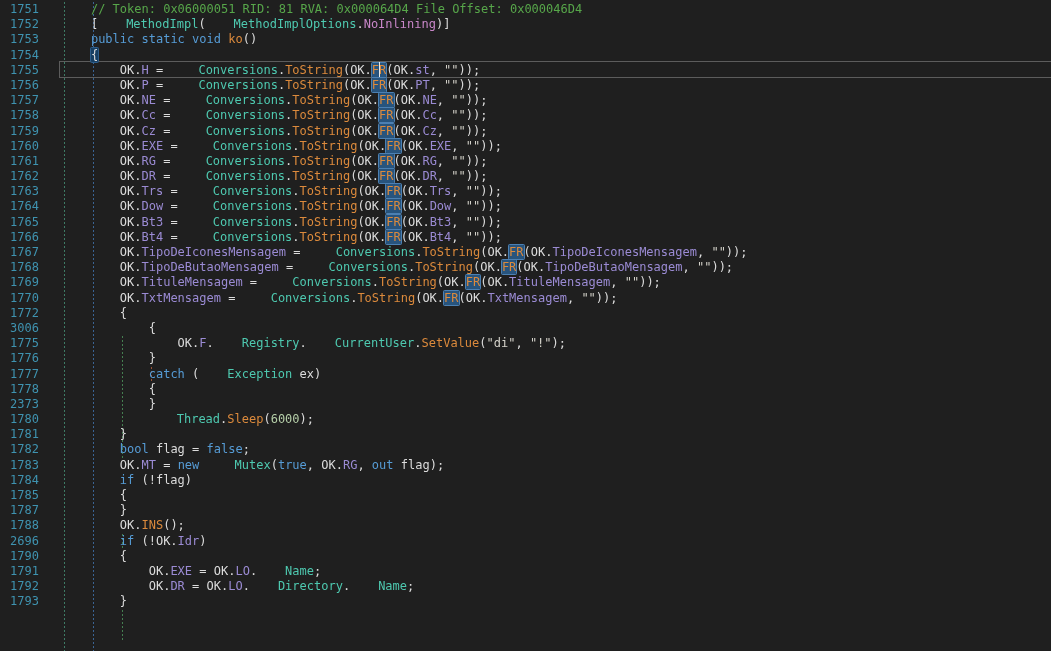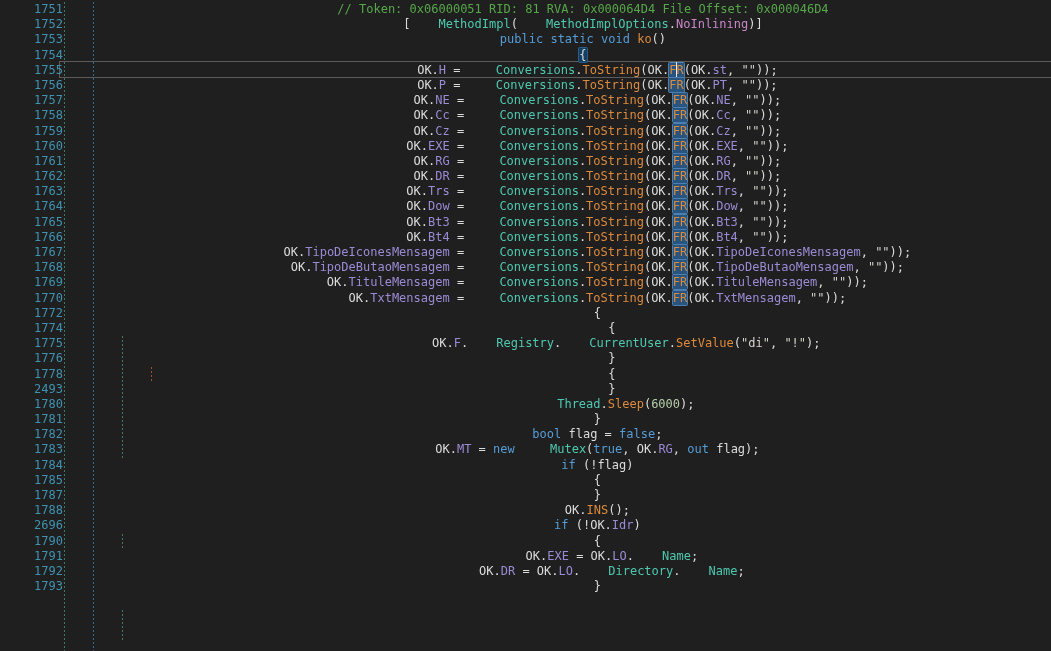--- a/index.html
+++ b/index.html
@@ -7,29 +7,29 @@
     position:relative;
     width:1051px;height:651px;
     overflow:hidden;
     background:var(--bg,#1F1F1F);
     font-family:"DejaVu Sans Mono","Liberation Mono",monospace;
     font-size:12px;
     line-height:15.2px;
     cursor:text;
   }
   #rows{position:relative;padding-top:2px;z-index:3;}
-  .row{display:flex;height:15.2px;white-space:pre;padding-left:24px;}
+  .row{display:flex;height:15.2px;white-space:pre;}
   .gut{
     flex:0 0 62px;
     padding-left:10px;
     box-sizing:border-box;
     color:var(--c-ln);
     user-select:none;
   }
-  .code{flex:1 1 auto;white-space:pre;color:var(--c-p);text-align:center;}
+  .code{flex:1 1 auto;white-space:pre;color:var(--c-p);}
   .curline{
     position:absolute;
     left:59px;right:-3px;
     border:1px solid var(--cl-border);
     box-sizing:border-box;
     z-index:1;
   }
   .guide{position:absolute;width:1px;z-index:2;}
   .tk-p{color:var(--c-p);}
   .tk-k{color:var(--c-k);}
@@ -86,25 +86,26 @@
       <div class="row"><span class="gut">1762</span><span class="code"><span class="tk-p">        OK.</span><span class="tk-f">DR</span><span class="tk-p"> = </span><span class="tk-t">Conversions</span><span class="tk-p">.</span><span class="tk-m">ToString</span><span class="tk-p">(OK.</span><span class="tk-h">FR</span><span class="tk-p">(OK.</span><span class="tk-f">DR</span><span class="tk-p">, </span><span class="tk-s">""</span><span class="tk-p">));</span></span></div>
       <div class="row"><span class="gut">1763</span><span class="code"><span class="tk-p">        OK.</span><span class="tk-f">Trs</span><span class="tk-p"> = </span><span class="tk-t">Conversions</span><span class="tk-p">.</span><span class="tk-m">ToString</span><span class="tk-p">(OK.</span><span class="tk-h">FR</span><span class="tk-p">(OK.</span><span class="tk-f">Trs</span><span class="tk-p">, </span><span class="tk-s">""</span><span class="tk-p">));</span></span></div>
       <div class="row"><span class="gut">1764</span><span class="code"><span class="tk-p">        OK.</span><span class="tk-f">Dow</span><span class="tk-p"> = </span><span class="tk-t">Conversions</span><span class="tk-p">.</span><span class="tk-m">ToString</span><span class="tk-p">(OK.</span><span class="tk-h">FR</span><span class="tk-p">(OK.</span><span class="tk-f">Dow</span><span class="tk-p">, </span><span class="tk-s">""</span><span class="tk-p">));</span></span></div>
       <div class="row"><span class="gut">1765</span><span class="code"><span class="tk-p">        OK.</span><span class="tk-f">Bt3</span><span class="tk-p"> = </span><span class="tk-t">Conversions</span><span class="tk-p">.</span><span class="tk-m">ToString</span><span class="tk-p">(OK.</span><span class="tk-h">FR</span><span class="tk-p">(OK.</span><span class="tk-f">Bt3</span><span class="tk-p">, </span><span class="tk-s">""</span><span class="tk-p">));</span></span></div>
       <div class="row"><span class="gut">1766</span><span class="code"><span class="tk-p">        OK.</span><span class="tk-f">Bt4</span><span class="tk-p"> = </span><span class="tk-t">Conversions</span><span class="tk-p">.</span><span class="tk-m">ToString</span><span class="tk-p">(OK.</span><span class="tk-h">FR</span><span class="tk-p">(OK.</span><span class="tk-f">Bt4</span><span class="tk-p">, </span><span class="tk-s">""</span><span class="tk-p">));</span></span></div>
       <div class="row"><span class="gut">1767</span><span class="code"><span class="tk-p">        OK.</span><span class="tk-f">TipoDeIconesMensagem</span><span class="tk-p"> = </span><span class="tk-t">Conversions</span><span class="tk-p">.</span><span class="tk-m">ToString</span><span class="tk-p">(OK.</span><span class="tk-h">FR</span><span class="tk-p">(OK.</span><span class="tk-f">TipoDeIconesMensagem</span><span class="tk-p">, </span><span class="tk-s">""</span><span class="tk-p">));</span></span></div>
       <div class="row"><span class="gut">1768</span><span class="code"><span class="tk-p">        OK.</span><span class="tk-f">TipoDeButaoMensagem</span><span class="tk-p"> = </span><span class="tk-t">Conversions</span><span class="tk-p">.</span><span class="tk-m">ToString</span><span class="tk-p">(OK.</span><span class="tk-h">FR</span><span class="tk-p">(OK.</span><span class="tk-f">TipoDeButaoMensagem</span><span class="tk-p">, </span><span class="tk-s">""</span><span class="tk-p">));</span></span></div>
       <div class="row"><span class="gut">1769</span><span class="code"><span class="tk-p">        OK.</span><span class="tk-f">TituleMensagem</span><span class="tk-p"> = </span><span class="tk-t">Conversions</span><span class="tk-p">.</span><span class="tk-m">ToString</span><span class="tk-p">(OK.</span><span class="tk-h">FR</span><span class="tk-p">(OK.</span><span class="tk-f">TituleMensagem</span><span class="tk-p">, </span><span class="tk-s">""</span><span class="tk-p">));</span></span></div>
       <div class="row"><span class="gut">1770</span><span class="code"><span class="tk-p">        OK.</span><span class="tk-f">TxtMensagem</span><span class="tk-p"> = </span><span class="tk-t">Conversions</span><span class="tk-p">.</span><span class="tk-m">ToString</span><span class="tk-p">(OK.</span><span class="tk-h">FR</span><span class="tk-p">(OK.</span><span class="tk-f">TxtMensagem</span><span class="tk-p">, </span><span class="tk-s">""</span><span class="tk-p">));</span></span></div>
       <div class="row"><span class="gut">1772</span><span class="code"><span class="tk-p">        {</span></span></div>
-      <div class="row"><span class="gut">1774</span><span class="code"><span class="tk-p">            {</span></span></div>
+      <div class="row"><span class="gut">3006</span><span class="code"><span class="tk-p">            {</span></span></div>
       <div class="row"><span class="gut">1775</span><span class="code"><span class="tk-p">                OK.</span><span class="tk-f">F</span><span class="tk-p">.</span><span class="tk-t">Registry</span><span class="tk-p">.</span><span class="tk-t">CurrentUser</span><span class="tk-p">.</span><span class="tk-m">SetValue</span><span class="tk-p">(</span><span class="tk-s">"di"</span><span class="tk-p">, </span><span class="tk-s">"!"</span><span class="tk-p">);</span></span></div>
       <div class="row"><span class="gut">1776</span><span class="code"><span class="tk-p">            }</span></span></div>
+      <div class="row"><span class="gut">1777</span><span class="code"><span class="tk-p">            </span><span class="tk-k">catch</span><span class="tk-p"> (</span><span class="tk-t">Exception</span><span class="tk-p"> ex)</span></span></div>
       <div class="row"><span class="gut">1778</span><span class="code"><span class="tk-p">            {</span></span></div>
-      <div class="row"><span class="gut">2493</span><span class="code"><span class="tk-p">            }</span></span></div>
+      <div class="row"><span class="gut">2373</span><span class="code"><span class="tk-p">            }</span></span></div>
       <div class="row"><span class="gut">1780</span><span class="code"><span class="tk-p">            </span><span class="tk-t">Thread</span><span class="tk-p">.</span><span class="tk-m">Sleep</span><span class="tk-p">(</span><span class="tk-n">6000</span><span class="tk-p">);</span></span></div>
       <div class="row"><span class="gut">1781</span><span class="code"><span class="tk-p">        }</span></span></div>
       <div class="row"><span class="gut">1782</span><span class="code"><span class="tk-p">        </span><span class="tk-k">bool</span><span class="tk-p"> flag = </span><span class="tk-k">false</span><span class="tk-p">;</span></span></div>
       <div class="row"><span class="gut">1783</span><span class="code"><span class="tk-p">        OK.</span><span class="tk-f">MT</span><span class="tk-p"> = </span><span class="tk-k">new</span><span class="tk-p"> </span><span class="tk-t">Mutex</span><span class="tk-p">(</span><span class="tk-k">true</span><span class="tk-p">, OK.</span><span class="tk-f">RG</span><span class="tk-p">, </span><span class="tk-k">out</span><span class="tk-p"> flag);</span></span></div>
       <div class="row"><span class="gut">1784</span><span class="code"><span class="tk-p">        </span><span class="tk-k">if</span><span class="tk-p"> (!flag)</span></span></div>
       <div class="row"><span class="gut">1785</span><span class="code"><span class="tk-p">        {</span></span></div>
       <div class="row"><span class="gut">1787</span><span class="code"><span class="tk-p">        }</span></span></div>
       <div class="row"><span class="gut">1788</span><span class="code"><span class="tk-p">        OK.</span><span class="tk-m">INS</span><span class="tk-p">();</span></span></div>
       <div class="row"><span class="gut">2696</span><span class="code"><span class="tk-p">        </span><span class="tk-k">if</span><span class="tk-p"> (!OK.</span><span class="tk-f">Idr</span><span class="tk-p">)</span></span></div>
       <div class="row"><span class="gut">1790</span><span class="code"><span class="tk-p">        {</span></span></div>

